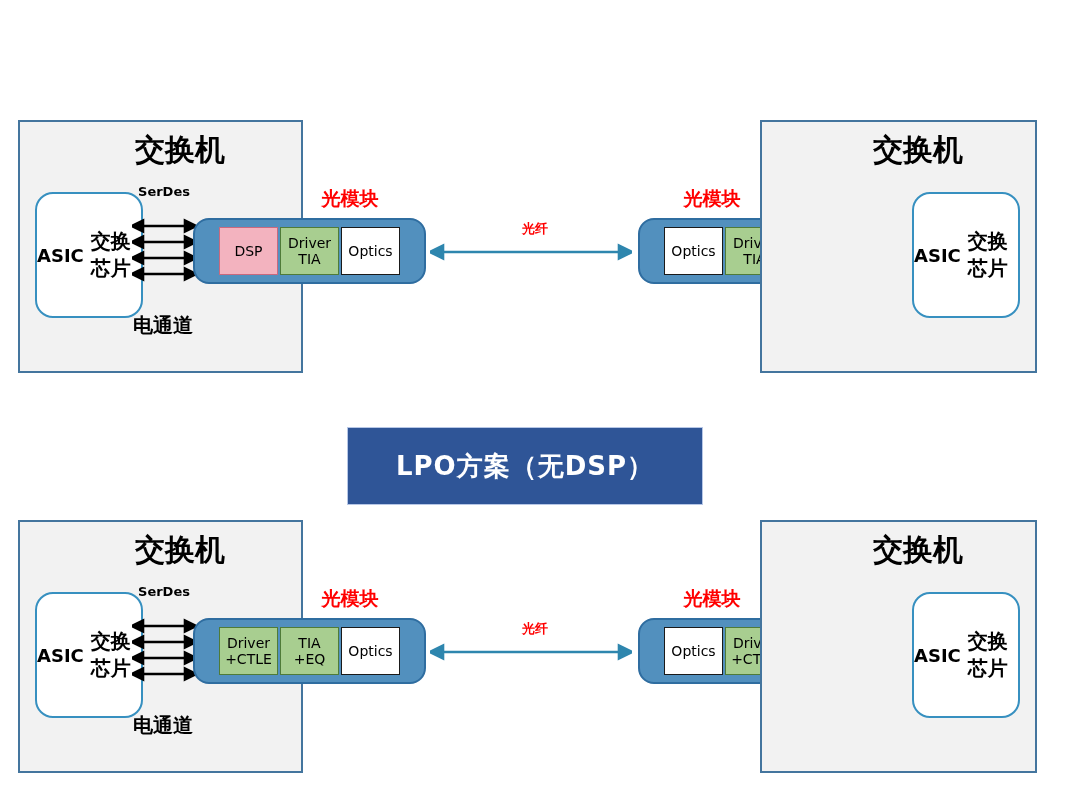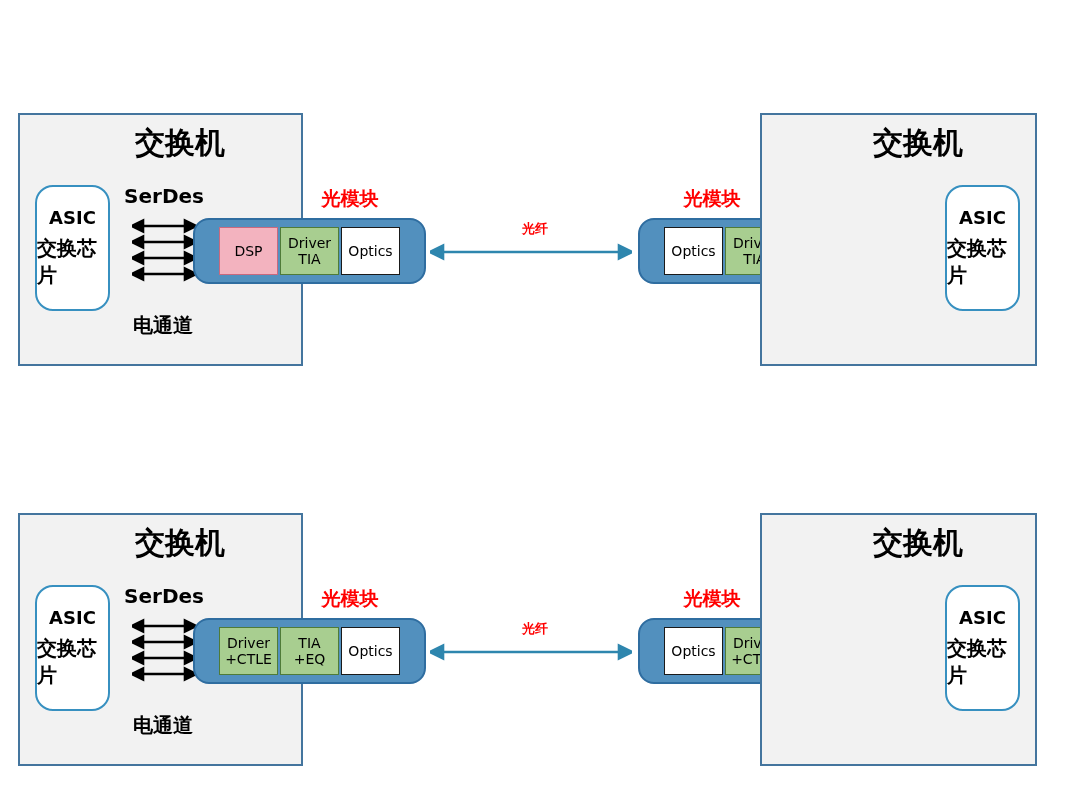--- a/index.html
+++ b/index.html
@@ -19,34 +19,34 @@
   .banner{position:absolute;left:347px;width:356px;height:78px;
     background:var(--banner-bg);color:var(--banner-text);
     border:1px solid var(--banner-edge);
     display:flex;align-items:center;justify-content:center;
     font-size:26px;font-weight:bold;letter-spacing:1px;}
   #banner1{top:10px;} #banner2{top:427px;}
 
   .diagram{position:absolute;left:0;width:1080px;height:280px;}
   #diag1{top:112px;} #diag2{top:512px;}
 
-  .switch{position:absolute;top:1px;width:285px;height:253px;
+  .switch{position:absolute;top:8px;width:285px;height:253px;
     background:var(--switch-fill);border:2px solid var(--switch-border);padding-left:39px;}
   .switch.left{left:18px;} .switch.right{left:760px;width:277px;}
   .switch-title{margin-top:8px;text-align:center;font-size:30px;font-weight:bold;}
 
-  .asic{position:absolute;top:70px;width:75px;height:126px;background:#FFFFFF;
+  .asic{position:absolute;top:70px;width:108px;height:126px;background:#FFFFFF;
     border:2px solid var(--asic-border);border-radius:18px;
-    display:flex;flex-direction:column;align-items:center;justify-content:center;
+    display:flex;align-items:center;justify-content:center;
     gap:7px;font-weight:bold;}
   .switch.left .asic{left:15px;} .switch.right .asic{right:15px;}
   .asic-l1{font-size:18px;} .asic-l2{font-size:20px;}
 
   .serdes{position:absolute;top:72px;width:80px;text-align:center;
-    font-weight:bold;font-size:20px;}
+    font-weight:bold;font-size:13px;}
   .serdes.left{left:124px;} .serdes.right{left:860px;}
 
   .elec{position:absolute;top:200px;width:80px;text-align:center;
     font-weight:bold;font-size:20px;font-family:Liberation Serif, serif;}
   .elec.left{left:123px;} .elec.right{left:862px;}
 
   .earrows{position:absolute;top:106px;width:64px;height:72px;
     color:var(--electrical-arrow);}
   .earrows.left{left:132px;} .earrows.right{left:868px;}
   .earrows svg{display:block;width:100%;height:100%;}
@@ -161,20 +161,21 @@
 
     <div class="switch right">
       <div class="switch-title">交换机</div>
       <div class="asic">
         <span class="asic-l1">ASIC</span>
         <span class="asic-l2">交换芯片</span>
       </div>
     </div>
   </div>
 
+  <div class="banner" id="banner2">LPO方案（无DSP）</div>
 
   <div class="diagram" id="diag2">
 
     <div class="switch left">
       <div class="switch-title">交换机</div>
       <div class="asic">
         <span class="asic-l1">ASIC</span>
         <span class="asic-l2">交换芯片</span>
       </div>
     </div>

